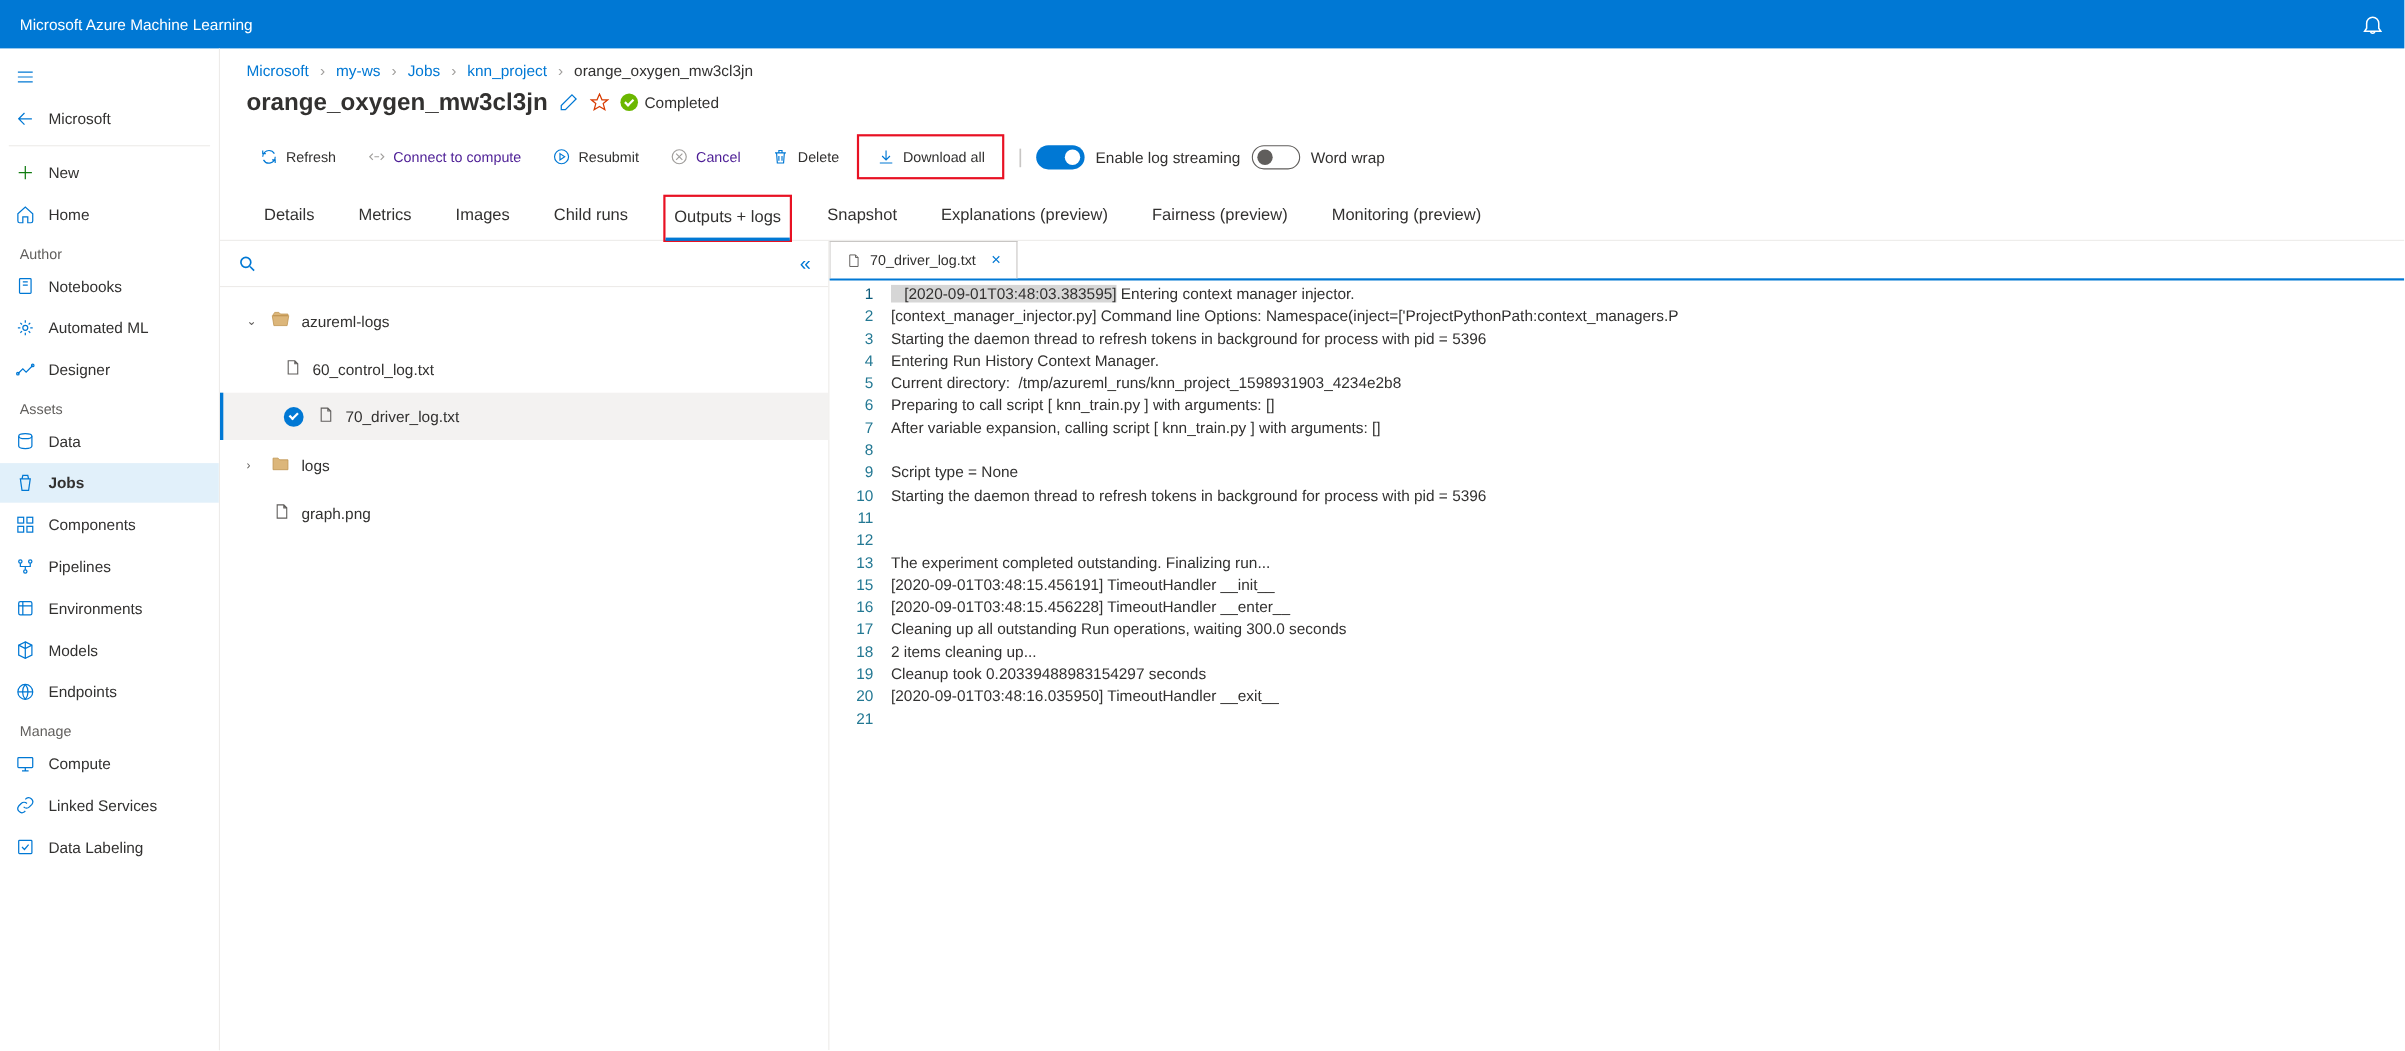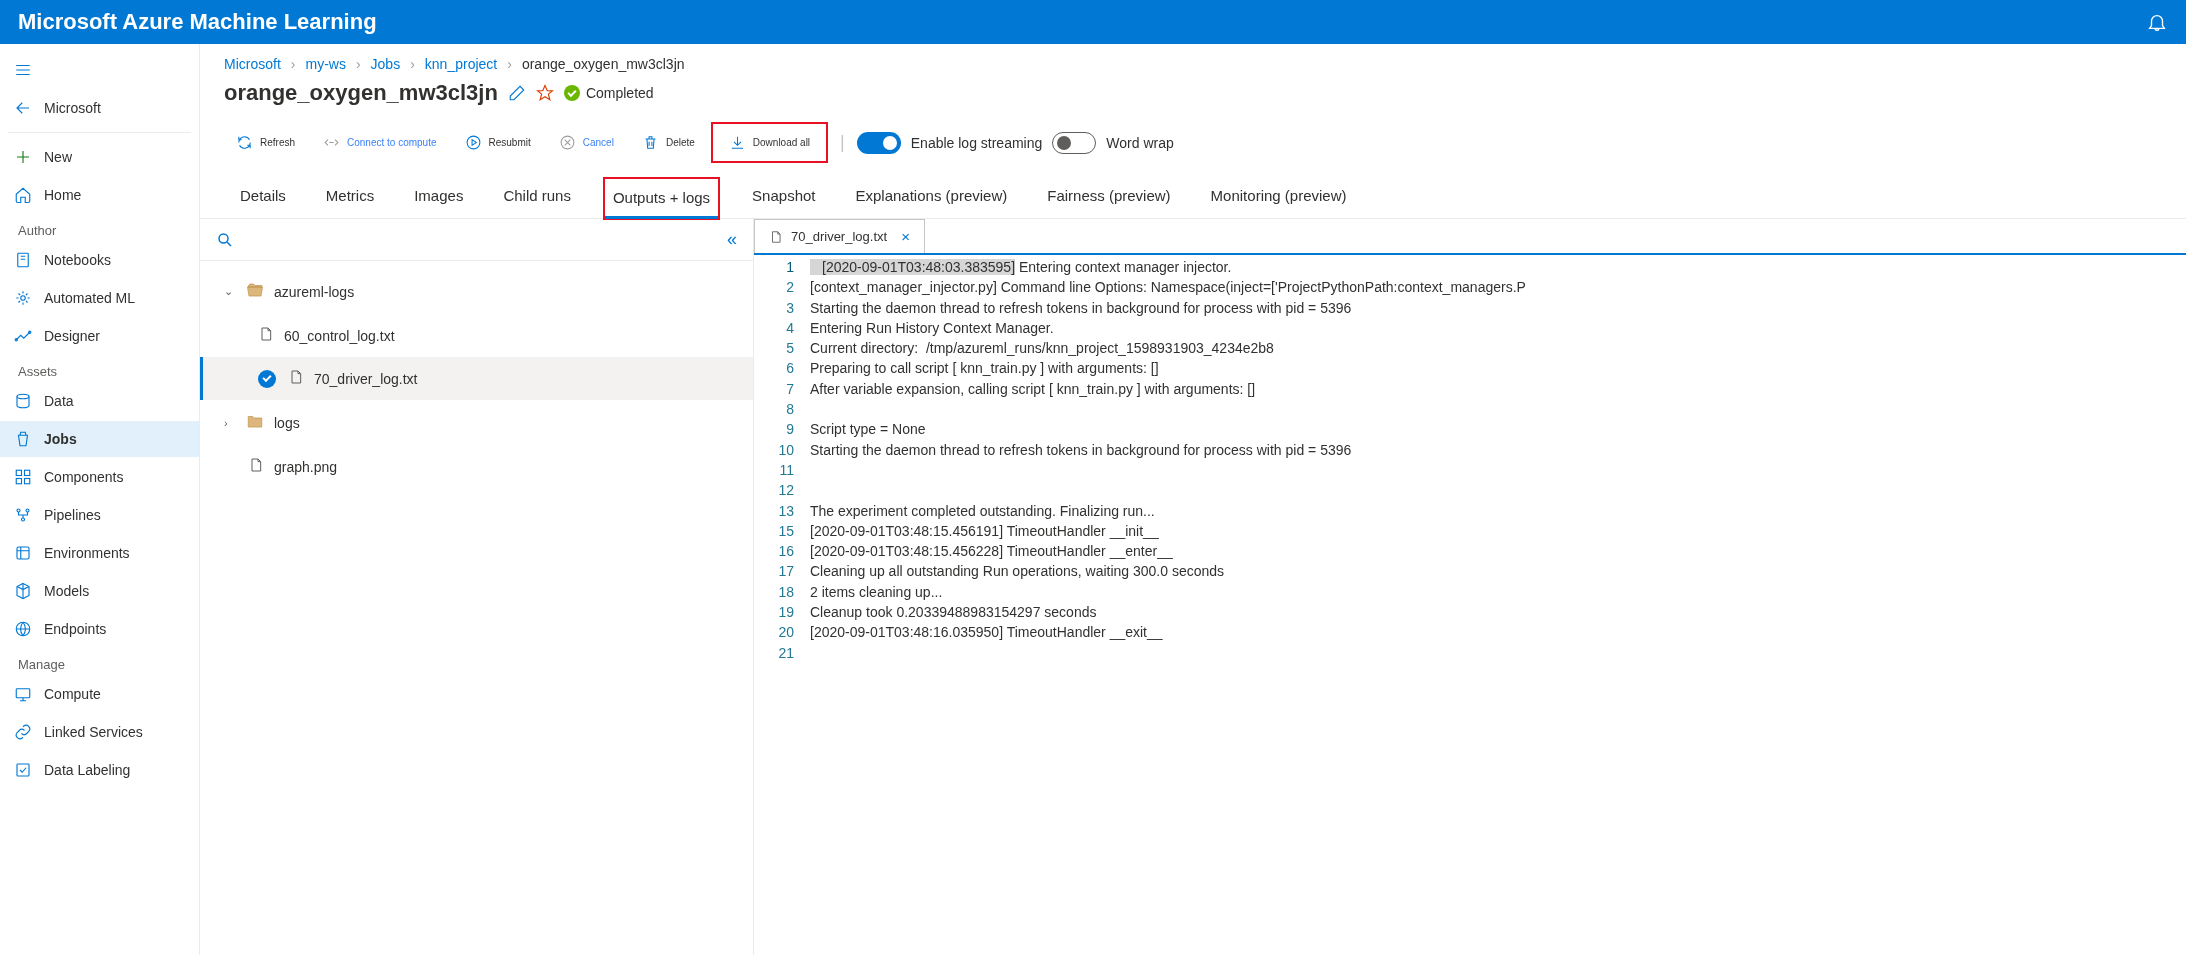--- a/index.html
+++ b/index.html
@@ -1,19 +1,19 @@
 <!DOCTYPE html>
 <html><head>
 <meta charset="utf-8">
 <style>
 * { margin: 0; padding: 0; box-sizing: border-box; font-family: "Segoe UI", sans-serif; }
 body { background: #fff; color: #323130; font-size: 14px; overflow: hidden; }
 
 .topbar { background: #0078d4; color: #fff; height: 44px; display: flex; align-items: center; padding: 0 18px; justify-content: space-between; }
-.topbar-title { font-size: 22px; font-weight: 700; }
+.topbar-title { font-size: 14px; font-weight: 400; }
 .bell-icon { width: 22px; height: 22px; stroke: #fff; fill: none; stroke-width: 1.5; }
 
 .app { display: flex; height: calc(100vh - 44px); }
 
 .sidebar { width: 200px; border-right: 1px solid #edebe9; padding: 8px 0; display: flex; flex-direction: column; gap: 2px; overflow-y: auto; }
 .side-item { display: flex; align-items: center; gap: 12px; padding: 9px 14px; cursor: pointer; color: #323130; font-size: 14px; }
 .side-item.active { background: #e1f0fa; font-weight: 600; }
 .side-item svg { width: 18px; height: 18px; stroke: #0078d4; fill: none; stroke-width: 1.5; }
 .side-item.hamburger svg { stroke: #0078d4; }
 .side-section { font-size: 13px; color: #605e5c; padding: 8px 18px 2px; }
@@ -27,22 +27,22 @@
 .breadcrumb .current { color: #323130; }
 
 .title-row { display: flex; align-items: center; gap: 10px; padding: 4px 24px 10px; }
 .title-row h1 { font-size: 22px; font-weight: 600; }
 .title-row svg { width: 18px; height: 18px; }
 .status-badge { display: flex; align-items: center; gap: 6px; }
 .status-dot { width: 16px; height: 16px; border-radius: 50%; background: #6bb700; display: flex; align-items: center; justify-content: center; }
 .status-dot::after { content: ""; width: 6px; height: 3px; border-left: 2px solid #fff; border-bottom: 2px solid #fff; transform: rotate(-45deg); margin-top: -2px; }
 
 .action-bar { display: flex; align-items: center; gap: 4px; padding: 6px 24px 14px; flex-wrap: wrap; }
-.action-btn { display: flex; align-items: center; gap: 7px; padding: 6px 12px; cursor: pointer; color: #323130; border-radius: 2px; font-size: 10px; }
-.action-btn.disabled { color: #3b82f6; }
+.action-btn { display: flex; align-items: center; gap: 7px; padding: 6px 12px; cursor: pointer; color: #323130; border-radius: 2px; font-size: 13px; }
+.action-btn.disabled { color: #4c1d95; }
 .action-btn.disabled svg { stroke: #a19f9d; }
 .action-btn svg { width: 17px; height: 17px; stroke: #0078d4; fill: none; stroke-width: 1.5; }
 .highlight-box { border: 2.5px solid #e81123; padding: 4px; }
 .action-sep { color: #c8c6c4; margin: 0 8px; font-size: 18px; }
 
 .toggle { display: flex; align-items: center; gap: 10px; }
 .toggle-switch { width: 44px; height: 22px; border-radius: 11px; position: relative; cursor: pointer; }
 .toggle-switch.on { background: #0078d4; }
 .toggle-switch.off { background: #fff; border: 1px solid #605e5c; }
 .toggle-knob { width: 14px; height: 14px; border-radius: 50%; position: absolute; top: 4px; }

